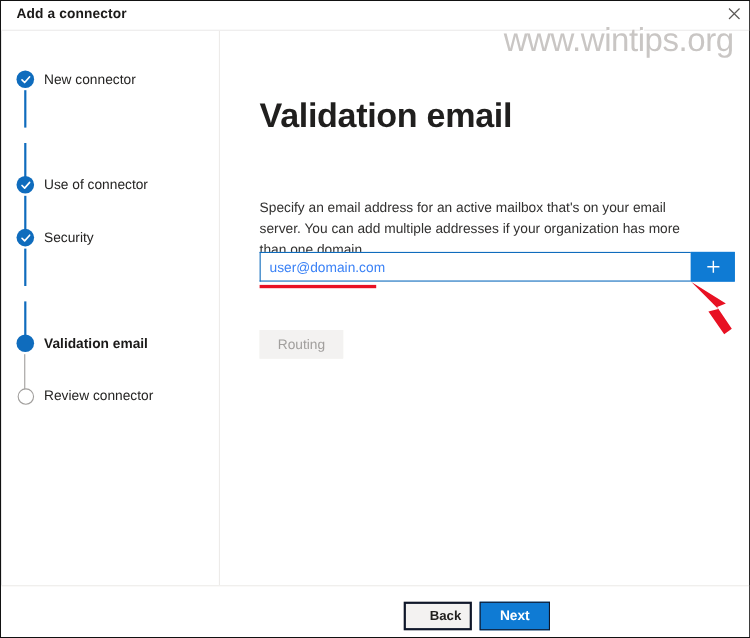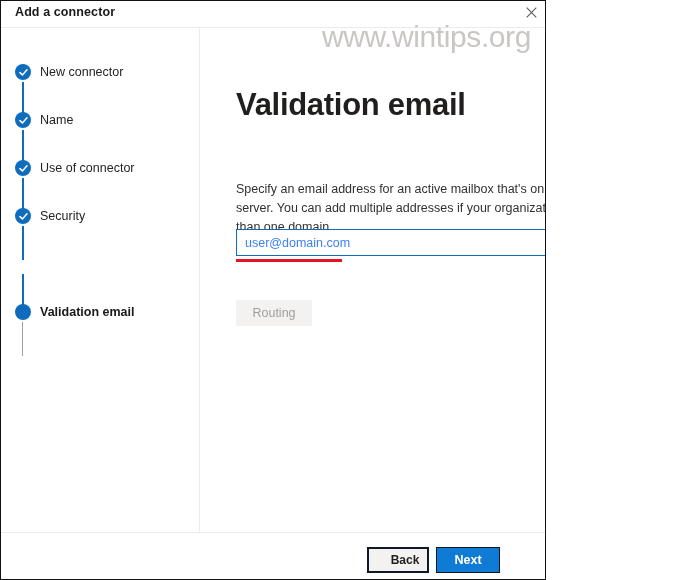--- a/index.html
+++ b/index.html
@@ -6,21 +6,21 @@
     margin: 0;
     padding: 0;
     background: #ffffff;
   }
   body {
     font-family: "Liberation Sans", sans-serif;
     -webkit-font-smoothing: antialiased;
   }
   .app {
     position: relative;
-    width: 546px;
+    width: 682px;
     height: 580px;
     background: #ffffff;
     overflow: hidden;
     box-sizing: border-box;
     border: 1px solid #111111;
   }
 
   
   .header {
     position: absolute;
@@ -328,30 +328,20 @@
         <span class="step-marker">
           <span class="marker-done">
             <svg width="9" height="9" viewBox="0 0 9 9">
                 <path d="M1 4.6 L3.4 7 L8 1.8" stroke="#ffffff" stroke-width="1.5" fill="none" stroke-linecap="round" stroke-linejoin="round"></path>
               </svg>
           </span>
         </span>
         <span class="step-label">New connector</span>
       </div>
 
-      <div class="step" style="top:77px;">
-        <span class="step-marker">
-          <span class="marker-done">
-            <svg width="9" height="9" viewBox="0 0 9 9">
-                <path d="M1 4.6 L3.4 7 L8 1.8" stroke="#ffffff" stroke-width="1.5" fill="none" stroke-linecap="round" stroke-linejoin="round"></path>
-              </svg>
-          </span>
-        </span>
-        <span class="step-label">Name</span>
-      </div>
 
       <div class="step" style="top:125px;">
         <span class="step-marker">
           <span class="marker-done">
             <svg width="9" height="9" viewBox="0 0 9 9">
                 <path d="M1 4.6 L3.4 7 L8 1.8" stroke="#ffffff" stroke-width="1.5" fill="none" stroke-linecap="round" stroke-linejoin="round"></path>
               </svg>
           </span>
         </span>
         <span class="step-label">Use of connector</span>
@@ -369,20 +359,26 @@
       </div>
 
 
       <div class="step" style="top:269px;">
         <span class="step-marker">
           <span class="marker-current"></span>
         </span>
         <span class="step-label bold">Validation email</span>
       </div>
 
+      <div class="step" style="top:317px;">
+        <span class="step-marker">
+          <span class="marker-pending"></span>
+        </span>
+        <span class="step-label">Review connector</span>
+      </div>
     </div>
 
     <div class="content">
 
       <div class="page-title">Validation email</div>
 
       <div class="description">Specify an email address for an active mailbox that's on your email server. You can add multiple addresses if your organization has more than one domain.</div>
 
       <div class="entry-row">
         <input class="email-input" type="text" value="user@domain.com" style="">

